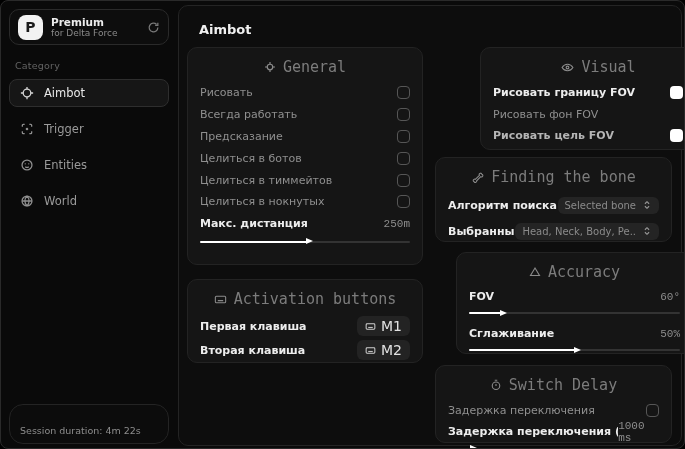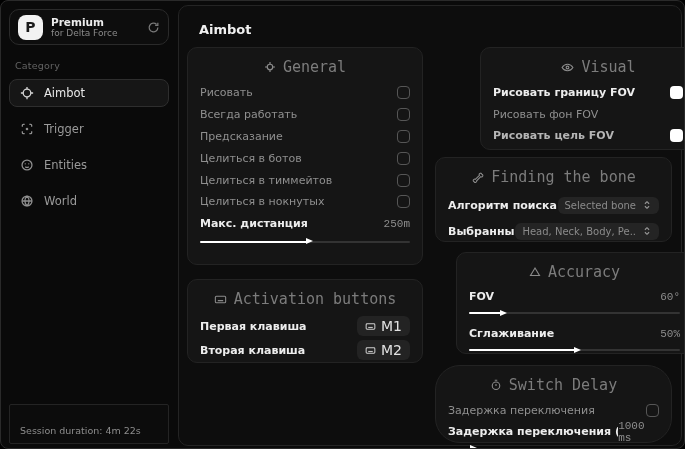--- a/index.html
+++ b/index.html
@@ -19,37 +19,37 @@
   .premium-sub { font-size:9px; color:#8a8a8a; }
   .refresh { color:#777; display:flex; }
   .category { font-size:9.5px; color:#636363; margin:15px 0 8px 6px; letter-spacing:.2px; }
   .nav-item { height:28px; display:flex; align-items:center; gap:10px; padding:0 10px;
               border:1px solid transparent; border-radius:8px; margin-bottom:8px;
               color:#9a9a9a; font-size:11.5px; cursor:pointer; }
   .nav-item .ni { display:flex; color:#8f8f8f; }
   .nav-item.selected { background:#161616; border-color:#2e2e2e; color:#e9e9e9; }
   .nav-item.selected .ni { color:#d5d5d5; }
   .session-box { position:absolute; left:0; right:0; bottom:0; height:40px;
-                 border:1px solid #242424; border-radius:2px; display:flex;
+                 border:1px solid #242424; border-radius:14px; display:flex;
                  align-items:flex-end; padding:0 0 7px 10px; background:#0c0c0c; }
   .session-box span { font-size:9.5px; color:#8d8d8d; }
 
   
   .main { position:absolute; left:177px; top:4px; width:504px; height:441px;
           border:1px solid #242424; border-radius:10px; background:#0d0d0d; }
   .main-title { position:absolute; left:20px; top:16px; font-size:13px; font-weight:bold; color:#f0f0f0; }
 
   .panel { position:absolute; background:#151515; border:1px solid #232323; border-radius:10px;
            padding:10px 12px; }
   .p-general   { left:8px;   top:41px;  width:236px; height:218px; }
   .p-activation{ left:8px;   top:273px; width:236px; height:84px;  }
   .p-visual    { left:256px; top:41px;  width:237px; height:103px;margin-left:45px; }
   .p-bone      { left:256px; top:151px; width:237px; height:85px;  }
   .p-accuracy  { left:256px; top:246px; width:237px; height:102px;margin-left:21px; }
-  .p-switch    { left:256px; top:359px; width:237px; height:78px;border-radius:25px;  }
+  .p-switch    { left:256px; top:359px; width:237px; height:78px;  }
 
   .panel-header { display:flex; align-items:center; gap:7px; color:#7c7c7c;
                   font-family:"DejaVu Sans Mono", monospace; font-size:15px; margin-bottom:6px;justify-content:center; }
   .panel-header .ph-i { display:flex; color:#8a8a8a; }
 
   .row { display:flex; align-items:center; justify-content:space-between; height:21.5px; }
   .row-lbl { font-size:11px; color:#8f8f8f; white-space:nowrap; overflow:hidden; }
   .row-lbl.bright { color:#ededed; font-weight:bold; font-size:11px; }
   .row-lbl.mid { color:#b5b5b5; font-weight:bold; }
   .row-val { font-size:11px; color:#8d8d8d;font-family:Liberation Mono, monospace; }

